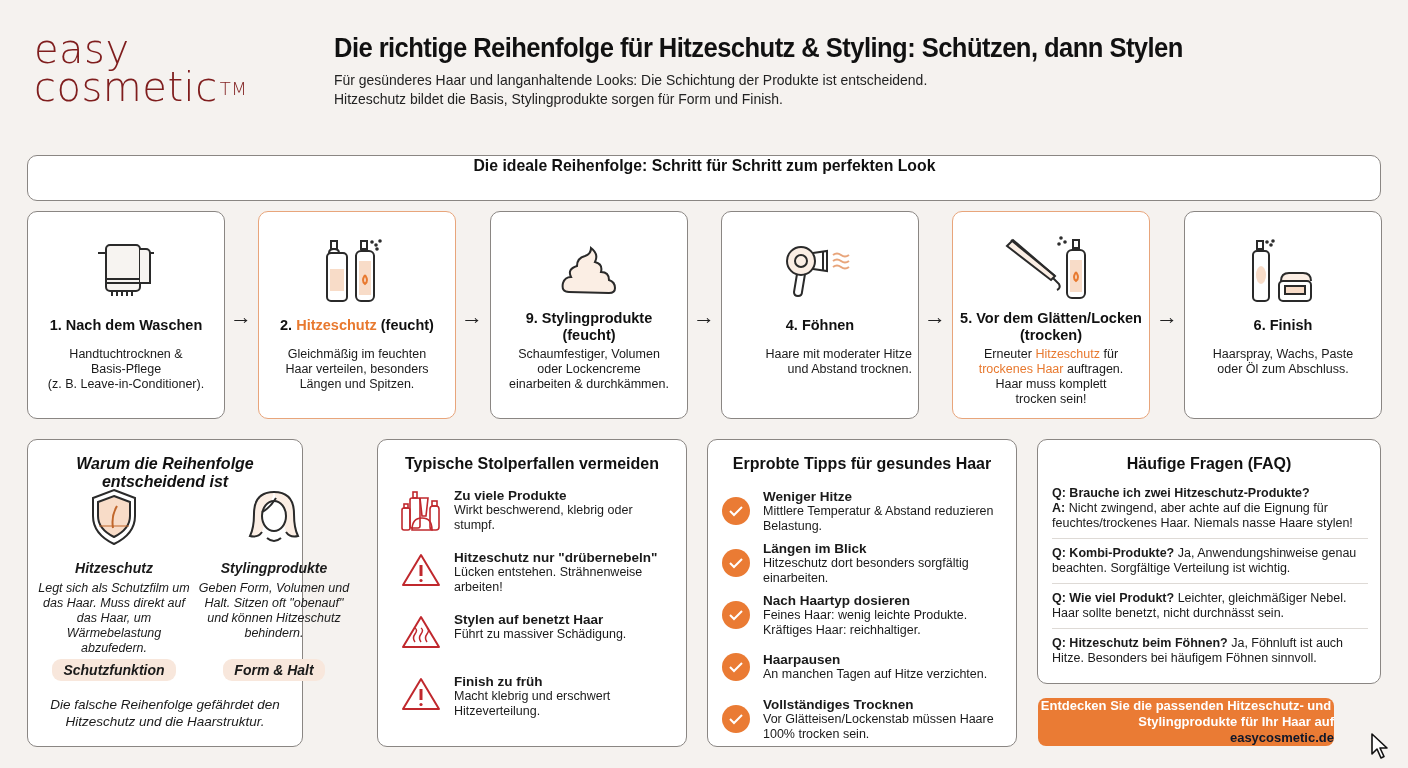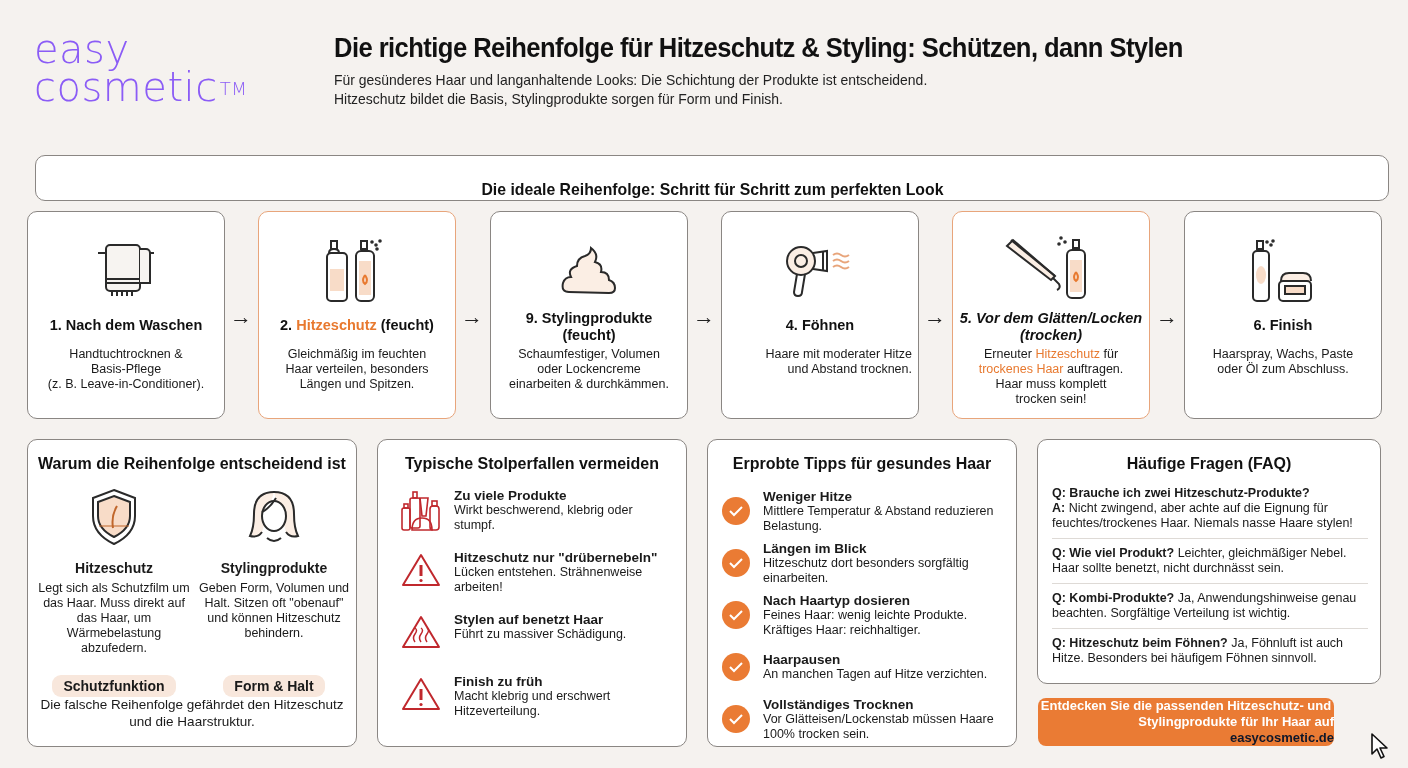--- a/index.html
+++ b/index.html
@@ -7,38 +7,38 @@
   body {
     background: #f5f2ef;
     font-family: "Liberation Sans", "DejaVu Sans", sans-serif;
     color: #1a1a1a;
     position: relative;
     overflow: hidden;
   }
   .logo {
     position: absolute; left: 34px; top: 30px;
     font-family: "DejaVu Sans", sans-serif;
-    font-weight: 300; color: #8b5cf6;
+    font-weight: 300; color: #7f1d1d;
     font-size: 40px; line-height: 38px; letter-spacing: 0.5px;
   }
   .logo .tm { font-size: 18px; vertical-align: top; position: relative; top: 2px; margin-left: 2px; }
   .header { position: absolute; left: 334px; top: 32px; width: 1050px; }
   .header h1 {
     font-size: 27.5px; font-weight: bold; letter-spacing: -0.6px; color: #111;
     transform: scaleX(0.93); transform-origin: left;
     white-space: nowrap;
   }
   .header .sub { margin-top: 6px; font-size: 15px; line-height: 19px; color: #222;
     transform: scaleX(0.93); transform-origin: left; white-space: nowrap; }
 
   .banner {
     position: absolute; left: 27px; top: 155px; width: 1354px; height: 46px;
     background: #fff; border: 1px solid #8a8683; border-radius: 10px;
-    display: flex; align-items: flex-end; justify-content: center;
-    font-weight: bold; font-size: 17px; color: #111; margin-left: 8px;
+    display: flex; align-items: flex-start; justify-content: center;
+    font-weight: bold; font-size: 17px; color: #111;
   }
   .banner span { transform: scaleX(0.93); display: inline-block; }
 
   .steps { position: absolute; left: 27px; top: 211px; width: 1082px; height: 208px; }
   .step {
     position: absolute; top: 0; width: 198px; height: 208px;
     background: #fff; border: 1px solid #8a8683; border-radius: 10px;
     text-align: center;
   }
   .step.accent { border-color: #e8a57b; }
@@ -51,21 +51,21 @@
   .card {
     position: absolute; top: 439px; height: 308px;
     background: #fff; border: 1px solid #8a8683; border-radius: 10px;
   }
   .card h2 { text-align: center; font-size: 16px; font-weight: bold; margin-top: 15px; color: #111; }
 
   .why-col { position: absolute; top: 48px; width: 160px; text-align: center; }
   .why-col .ic { height: 64px; display: flex; justify-content: center; }
   .why-col .t { font-weight: bold; font-size: 14px; margin-top: 8px; }
   .why-col .d { font-size: 12.5px; line-height: 15px; margin-top: 5px; height: 76px; }
-  .pill { display: inline-block; margin-top: 18px; padding: 3px 11px; border-radius: 9px; background: #f8e7dc; font-weight: bold; font-size: 14px; }
+  .pill { display: inline-block; margin-top: 2px; padding: 3px 11px; border-radius: 9px; background: #f8e7dc; font-weight: bold; font-size: 14px; }
   .why-foot { position: absolute; left: 10px; right: 10px; bottom: 16px; text-align: center; font-size: 13.5px; line-height: 17px; }
 
   .pit-list { position: absolute; left: 20px; right: 10px; top: 48px; }
   .pit-item { display: flex; align-items: flex-start; height: 62px; }
   .pit-item .ic { width: 46px; flex: 0 0 46px; display: flex; justify-content: center; padding-top: 2px; }
   .pit-item .txt { margin-left: 10px; }
   .pit-item .t { font-weight: bold; font-size: 13.5px; line-height: 15px; }
   .pit-item .d { font-size: 12.5px; line-height: 15px; }
 
   .tip-list { position: absolute; left: 14px; right: 6px; top: 45px; }
@@ -208,21 +208,21 @@
         <path d="M50 44 l6 6 q2 4 -2 6"></path>
         <rect x="70" y="6" width="6" height="8"></rect>
         <rect x="64" y="16" width="18" height="48" rx="5"></rect>
           <rect x="67" y="26" width="12" height="32" fill="#f8dcc8" stroke="none"></rect>
         <path d="M73 38 q-4 6 0 9 q4 -3 0 -9" stroke="#e8792f"></path>
         <circle cx="58" cy="4" r="0.8" fill="#2a2a2a"></circle>
           <circle cx="62" cy="8" r="0.8" fill="#2a2a2a"></circle>
           <circle cx="56" cy="10" r="0.8" fill="#2a2a2a"></circle>
       </svg>
     </div>
-    <div class="title" style="top:98px;font-style:italic;">
+    <div class="title" style="top:98px;">
         <div>5. Vor dem Glätten/Locken</div>
         <div>(trocken)</div>
       </div>
     <div class="desc" style="top:135px;">
       <div><span>Erneuter</span> <span class="orange">Hitzeschutz</span> <span>für</span></div>
       <div><span class="orange">trockenes Haar</span> <span>auftragen.</span></div>
       <div>Haar muss komplett</div>
         <div>trocken sein!</div>
     </div>
   </div>
@@ -243,21 +243,21 @@
       </svg>
     </div>
     <div class="title" style="top:105px;"><span>6.</span> <span>Finish</span></div>
     <div class="desc" style="top:135px;">
       <div>Haarspray, Wachs, Paste</div>
         <div>oder Öl zum Abschluss.</div>
     </div>
   </div>
 </div>
 
-<div class="card" style="left:27px; width:330px;">
+<div class="card" style="left:27px; width:276px;font-style:italic;">
   <h2>Warum die Reihenfolge entscheidend ist</h2>
   <div class="why-col" style="left:6px;">
     <div class="ic">
       <svg width="50" height="58" viewBox="0 0 50 58" fill="none" stroke="#2a2a2a" stroke-width="2">
         <path d="M25 2 l21 8 v18 q0 18 -21 28 q-21 -10 -21 -28 v-18 z"></path>
         <path d="M25 8 l16 6 v14 q0 13 -16 21 q-16 -8 -16 -21 v-14 z" fill="#f8dcc8"></path>
         <path d="M24 40 q-2 -12 4 -22" stroke="#c0662b"></path>
         <line x1="10" y1="38" x2="40" y2="38" stroke="#c0662b" stroke-width="1"></line>
       </svg>
     </div>
@@ -408,24 +408,24 @@
 </div>
 
 <div class="card" style="left:1037px; width:344px; height:245px;">
   <h2>Häufige Fragen (FAQ)</h2>
   <div class="faq-list">
     <div class="faq-item">
       <div><b>Q: Brauche ich zwei Hitzeschutz-Produkte?</b></div>
       <div><b>A:</b> <span>Nicht zwingend, aber achte auf die Eignung für feuchtes/trockenes Haar. Niemals nasse Haare stylen!</span></div>
     </div>
     <div class="faq-item">
+      <b>Q: Kombi-Produkte?</b> <span>Ja, Anwendungshinweise genau beachten. Sorgfältige Verteilung ist wichtig.</span>
+    </div>
+    <div class="faq-item">
       <b>Q: Wie viel Produkt?</b> <span>Leichter, gleichmäßiger Nebel. Haar sollte benetzt, nicht durchnässt sein.</span>
-    </div>
-    <div class="faq-item">
-      <b>Q: Kombi-Produkte?</b> <span>Ja, Anwendungshinweise genau beachten. Sorgfältige Verteilung ist wichtig.</span>
     </div>
     <div class="faq-item">
       <b>Q: Hitzeschutz beim Föhnen?</b> <span>Ja, Föhnluft ist auch Hitze. Besonders bei häufigem Föhnen sinnvoll.</span>
     </div>
   </div>
 </div>
 
 <div class="cta">
   <div>Entdecken Sie die passenden Hitzeschutz- und</div>
   <div><span>Stylingprodukte für Ihr Haar auf</span> <a>easycosmetic.de</a></div>

